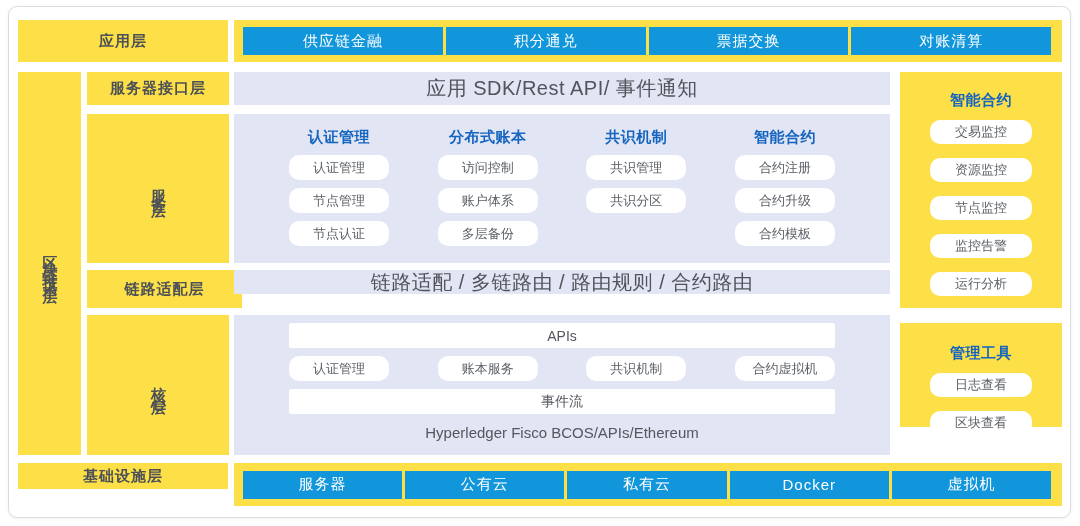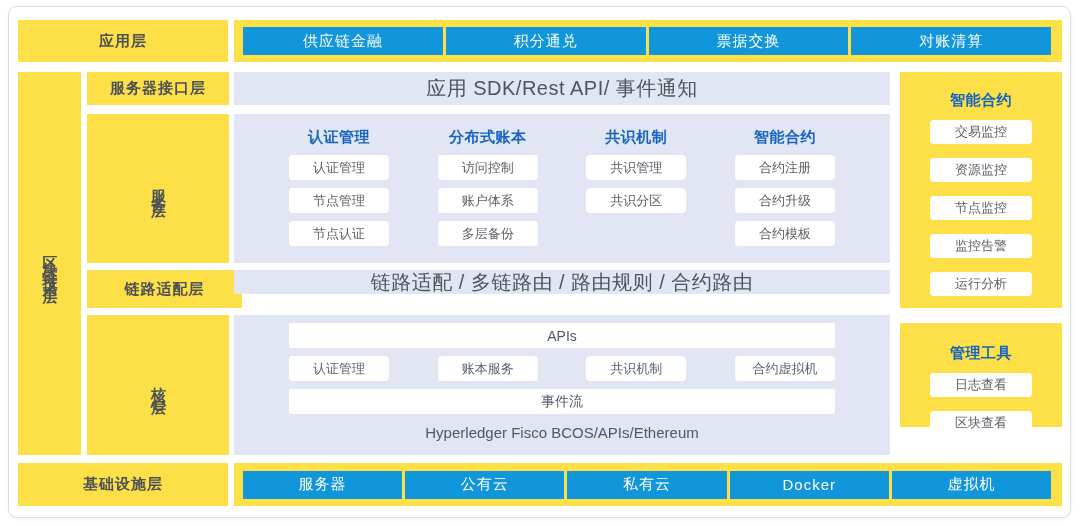--- a/index.html
+++ b/index.html
@@ -31,21 +31,21 @@
 
   
   .bar-text { display:flex; align-items:center; justify-content:center;
     color:#50545b; font-size:20px; letter-spacing:0.5px; }
 
   
   .svc-wrap { width:546px; margin:12px auto 0; display:flex; justify-content:space-between; }
   .svc-col { width:100px; display:flex; flex-direction:column; gap:8px; }
   .col-header { height:21px; line-height:21px; text-align:center; color:#1565c0;
     font-size:15px; font-weight:bold; letter-spacing:0.5px; }
-  .chip { height:25px; background:#ffffff; border-radius:4px; color:#5c6167;
+  .chip { height:25px; background:#ffffff; border-radius:10px; color:#5c6167;
     font-size:13px; display:flex; align-items:center; justify-content:center; }
 
   
   .core-block { display:flex; flex-direction:column; align-items:center; gap:8px; padding-top:8px; }
   .wide-bar { width:546px; height:25px; background:#ffffff; border-radius:2px;
     color:#53575e; font-size:14px; display:flex; align-items:center; justify-content:center; }
   .core-grid { width:546px; display:flex; justify-content:space-between; }
   .core-grid .chip { width:100px; }
   .platforms { color:#53575e; font-size:15px; margin-top:2px; }
 
@@ -138,21 +138,21 @@
   </div>
 
   <div class="abs gray side-panel" style="left:900px; top:323px; width:162px; height:104px; padding-top:19px;">
     <div class="col-header">管理工具</div>
     <div class="side-items">
       <div class="chip">日志查看</div>
       <div class="chip">区块查看</div>
     </div>
   </div>
 
-  <div class="abs gray layer-label" style="left:18px; top:463px; width:210px; height:43px;">基础设施层</div>
+  <div class="abs gray layer-label" style="left:18px; top:463px; width:210px; height:26px;">基础设施层</div>
   <div class="abs gray strip" style="left:234px; top:463px; width:828px; height:43px;">
     <div class="btn">服务器</div>
     <div class="btn">公有云</div>
     <div class="btn">私有云</div>
     <div class="btn">Docker</div>
     <div class="btn">虚拟机</div>
   </div>
 </div>
 
 </body></html>

